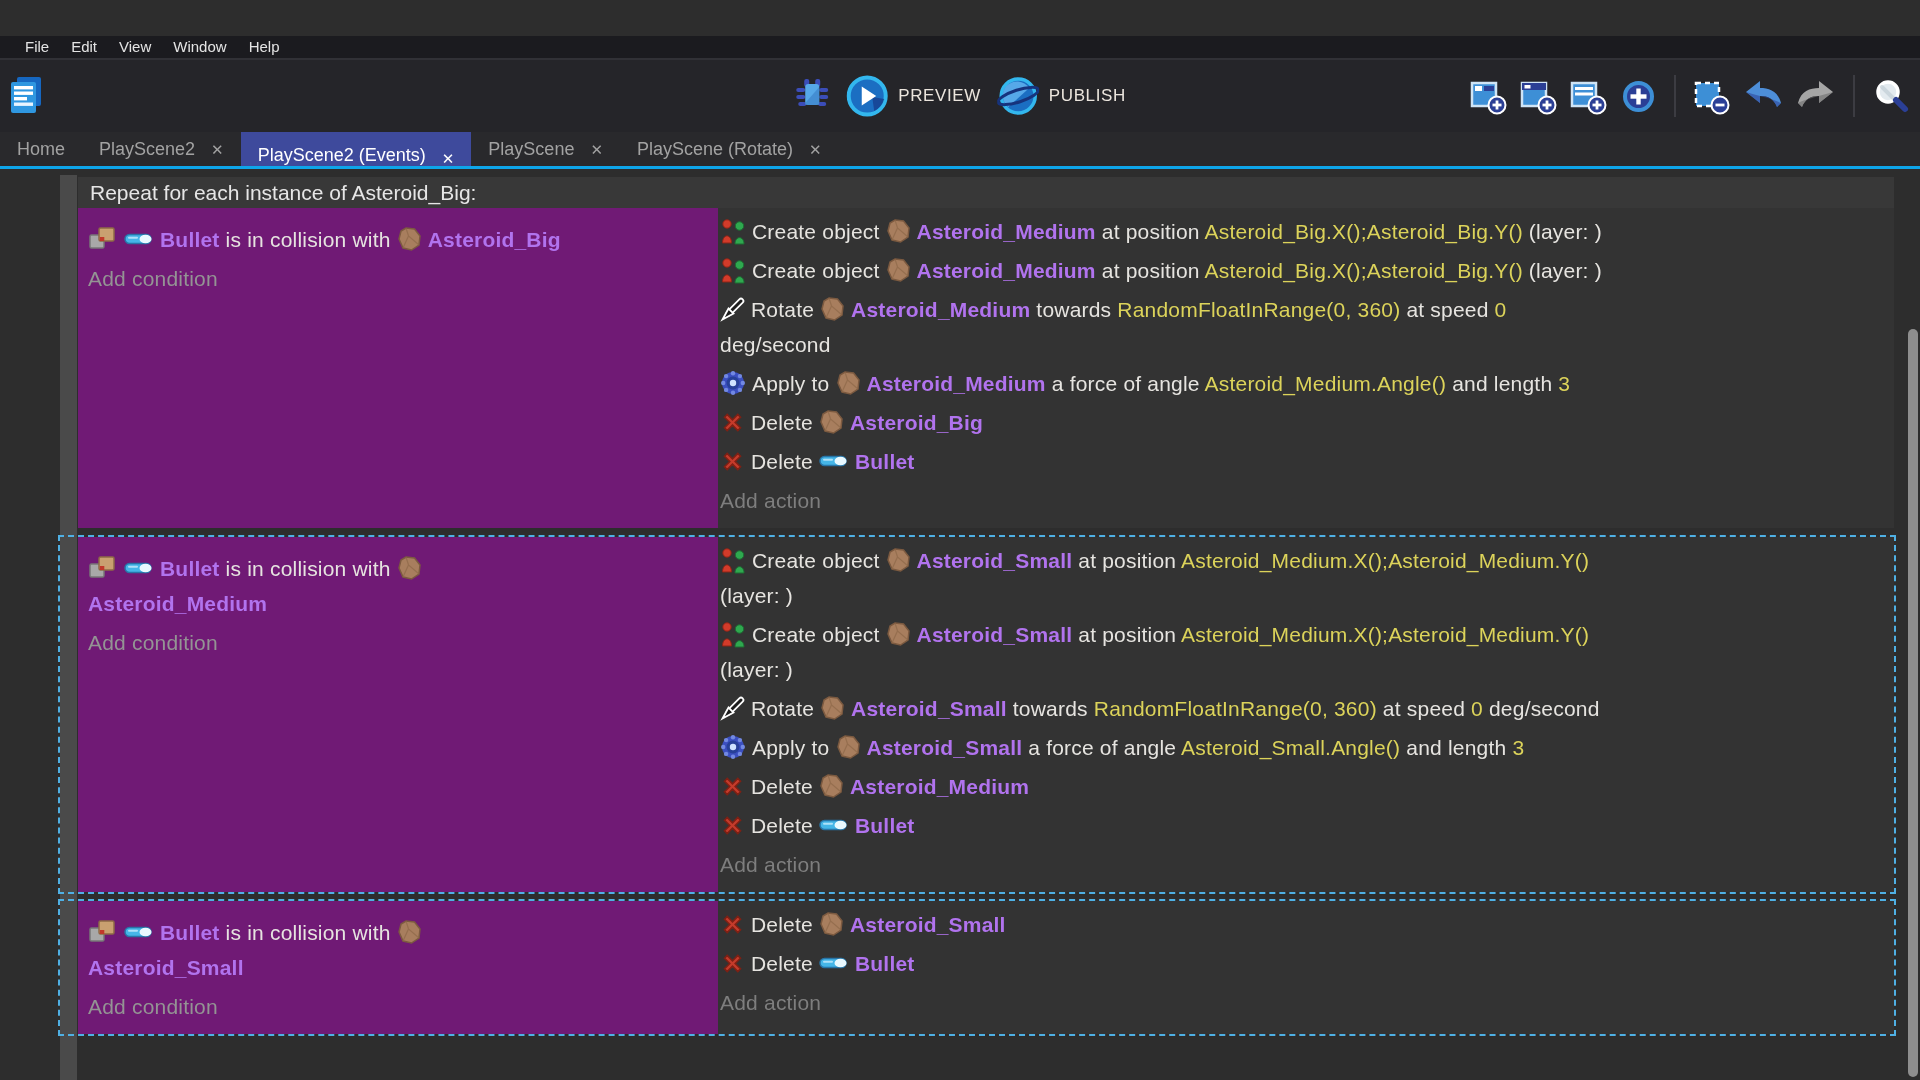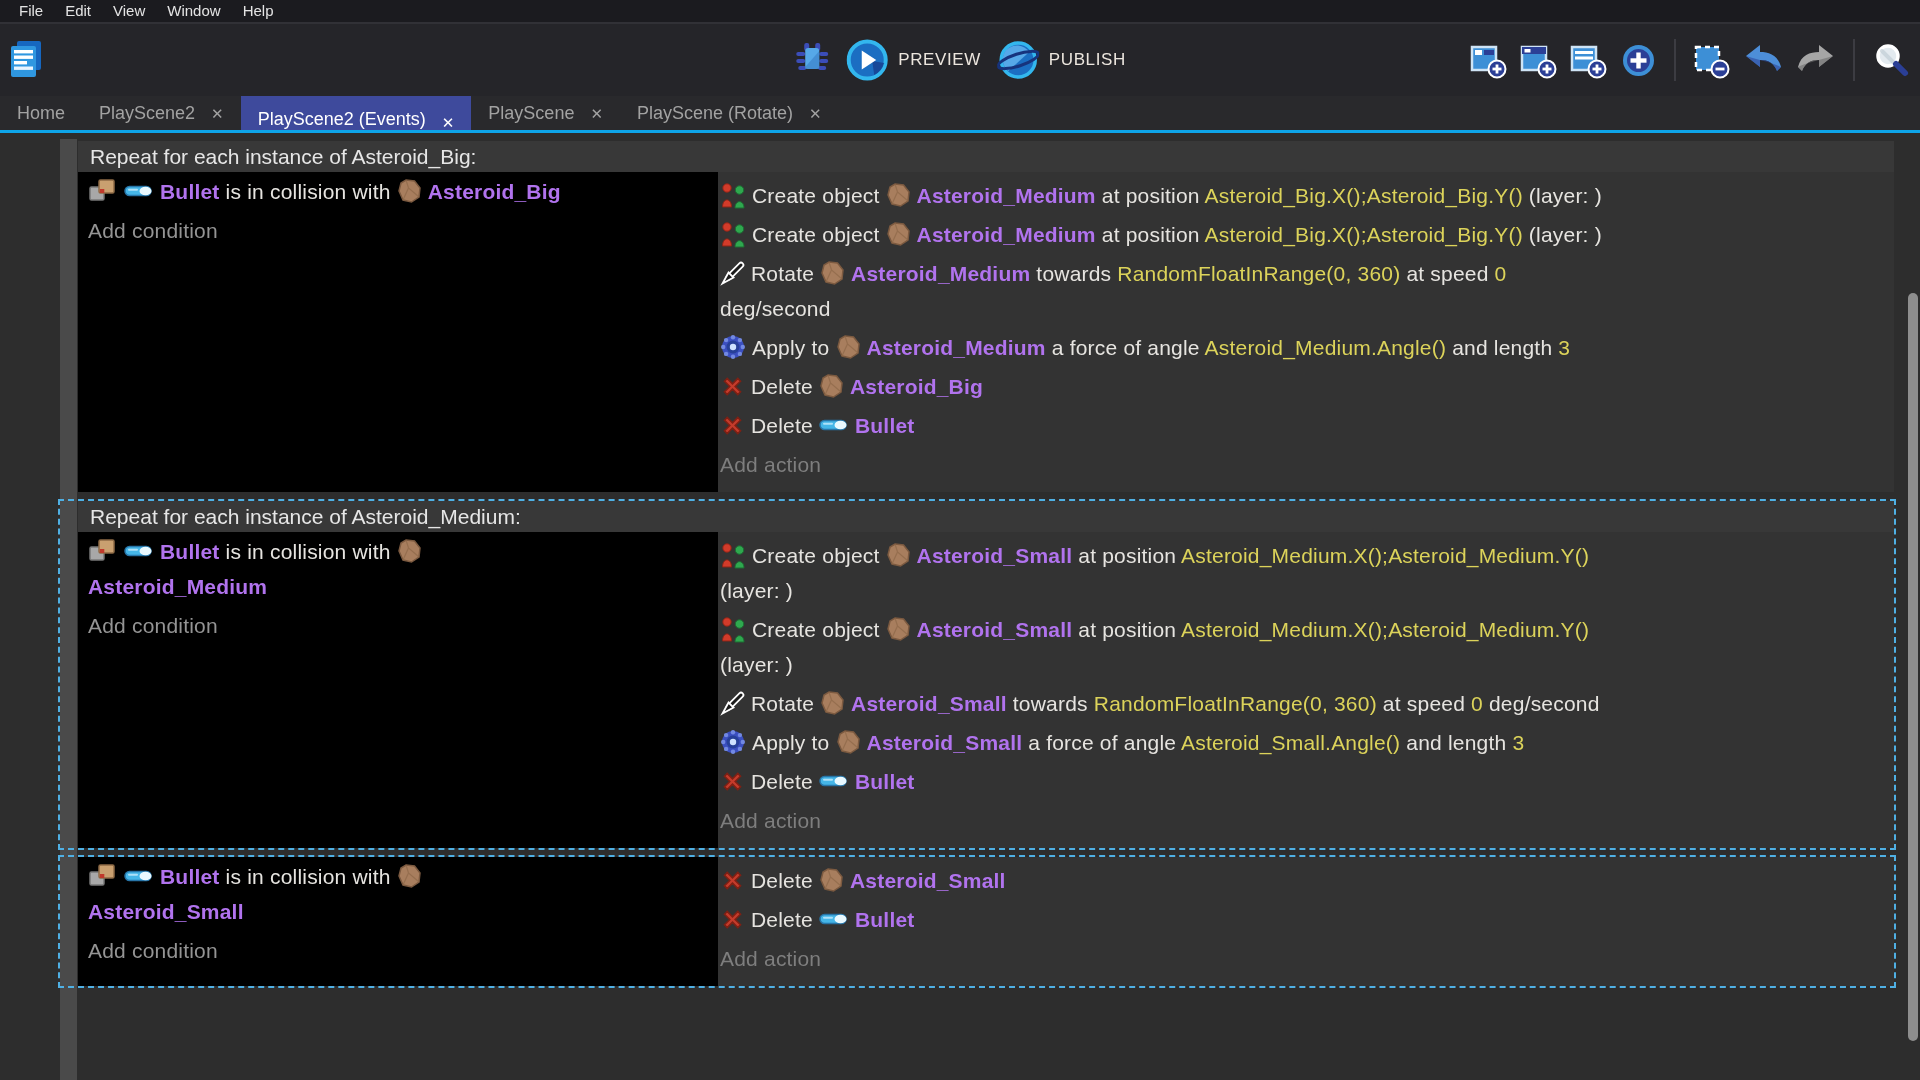--- a/index.html
+++ b/index.html
@@ -1,18 +1,18 @@
 <!DOCTYPE html>
 <html><head>
 <meta charset="utf-8">
 <style>
   html,body{margin:0;padding:0;}
   body{width:1920px;height:1080px;overflow:hidden;background:#2d2d2d;
        font-family:"Liberation Sans",sans-serif;-webkit-font-smoothing:antialiased;}
-  .menubar{height:22px;background:#1b1b1f;display:flex;align-items:center;padding-left:8px;}
+  .menubar{height:22px;background:#1b1b1f;display:flex;align-items:center;padding-left:14px;margin-top:36px;}
   .menu-item{color:#e4e4e4;font-size:15px;padding:0 11px;line-height:22px;}
   .toolbar{height:72px;background:#252529;border-top:2px solid #313136;position:relative;}
   .logo{position:absolute;left:8px;top:15px;width:36px;height:42px;}
   .toolbar-center{position:absolute;left:50%;top:50%;transform:translate(-50%,-50%);
                   display:flex;align-items:flex-start;gap:16px;}
   .tb-btn{display:flex;align-items:center;gap:10px;background:none;border:none;padding:0;cursor:pointer;}
   .tb-label{color:#ece6de;font-size:17px;letter-spacing:.6px;}
   .toolbar-right{position:absolute;right:10px;top:50%;transform:translateY(-50%);
                  display:flex;align-items:center;gap:13px;}
   .tb-sep{width:2px;height:42px;background:#3c3c42;margin:0 4px;}
@@ -21,21 +21,21 @@
   .tab{display:flex;align-items:center;padding:0 17px;font-size:18px;color:#a2a2a2;gap:16px;white-space:nowrap;}
   .tab.active{background:#3e4a9c;color:#ffffff;align-items:flex-end;}
   .tab-close{font-size:15px;line-height:1;}
   .events-area{position:relative;height:949px;box-sizing:border-box;padding-top:6px;background:#2d2d2d;}
   .gutter{position:absolute;left:60px;top:6px;bottom:0;width:17px;background:#4a4a4a;}
   .events-list{position:relative;margin:0 24px 0 58px;}
   .event{border:2px dashed transparent;margin-bottom:5px;padding-left:18px;}
   .event.selected{border-color:#4fb0e4;}
   .event-header{background:#383838;color:#e6e6e6;font-size:21px;line-height:27px;padding:2px 12px;}
   .event-body{display:flex;align-items:stretch;}
-  .conditions{width:640px;box-sizing:border-box;background:#000000;padding:0 10px 8px;}
+  .conditions{width:640px;box-sizing:border-box;background:#701a75;padding:12px 10px 8px;}
   .actions{flex:1;background:#333333;padding:4px 2px 8px;min-width:0;}
   .erow{font-size:21px;line-height:35px;padding:2px 0;color:#e6e4e0;letter-spacing:.2px;}
   .seg-obj{color:#b173ee;font-weight:bold;}
   .seg-expr{color:#dcd35a;}
   .add-row{font-size:21px;line-height:35px;padding:2px 0;letter-spacing:.2px;}
   .conditions .add-row{color:#949494;}
   .actions .add-row{color:#7e7e7e;}
   .icon{display:inline-block;vertical-align:middle;margin-right:6px;position:relative;top:-2px;}
   .icon svg{display:block;}
   .scroll-thumb{position:absolute;right:2px;top:160px;width:10px;height:748px;
@@ -269,21 +269,20 @@
                 </svg></span><span class="seg-text">Delete </span><span class="icon"><svg width="30" height="14" viewBox="0 0 30 14">
                   <rect x="1" y="2.5" width="26" height="9" rx="4.5" fill="#45b6e8" stroke="#2775a8" stroke-width="1.5"></rect>
                   <ellipse cx="21.5" cy="7" rx="6" ry="4.3" fill="#e9f9ff"></ellipse>
                   <rect x="4" y="4.8" width="10" height="2" rx="1" fill="#bfe8fa" opacity="0.85"></rect>
                 </svg></span><span class="seg-obj">Bullet</span></div>
             <div class="add-row">Add action</div>
           </div>
         </div>
       </div>
       <div class="event selected">
-        <div class="event-header">Repeat for each instance of Asteroid_Medium:</div>
         <div class="event-body">
           <div class="conditions">
             <div class="erow"><span class="icon"><svg width="30" height="26" viewBox="0 0 30 26">
                   <rect x="2" y="9" width="14" height="13" rx="1.5" fill="#a8a8a8" stroke="#777777" stroke-width="1.5"></rect>
                   <rect x="11" y="2" width="15" height="13" rx="1.5" fill="#c9a070" stroke="#8d6a45" stroke-width="1.5"></rect>
                   <rect x="11.8" y="11" width="4.5" height="4" fill="#c0392b"></rect>
                 </svg></span><span class="icon"><svg width="30" height="14" viewBox="0 0 30 14">
                   <rect x="1" y="2.5" width="26" height="9" rx="4.5" fill="#45b6e8" stroke="#2775a8" stroke-width="1.5"></rect>
                   <ellipse cx="21.5" cy="7" rx="6" ry="4.3" fill="#e9f9ff"></ellipse>
                   <rect x="4" y="4.8" width="10" height="2" rx="1" fill="#bfe8fa" opacity="0.85"></rect>
@@ -333,20 +332,26 @@
                     <circle cx="19.9" cy="19.9" r="2.2"></circle>
                   </g>
                   <circle cx="13" cy="13" r="6.5" fill="#274099"></circle>
                   <circle cx="13" cy="13" r="3.2" fill="#cfe2ff"></circle>
                 </svg></span><span class="seg-text">Apply to </span><span class="icon"><svg width="25" height="26" viewBox="0 0 25 26">
                   <path d="M9 2 L17.5 3 L23 10 L22 19 L14.5 24 L6 22 L2 13 L4 5 Z" fill="#a87e5e" stroke="#7c5a40" stroke-width="1.5"></path>
                   <path d="M9 2 L11.5 10 L22 19 M11.5 10 L6 22" fill="none" stroke="#8d6848" stroke-width="1.2" opacity="0.7"></path>
                 </svg></span><span class="seg-obj">Asteroid_Small</span><span class="seg-text"> a force of angle </span><span class="seg-expr">Asteroid_Small.Angle()</span><span class="seg-text"> and length </span><span class="seg-expr">3</span></div>
             <div class="erow"><span class="icon"><svg width="25" height="25" viewBox="0 0 25 25">
                   <path d="M4.5 7.2 L7.2 4.5 L12.5 9.8 L17.8 4.5 L20.5 7.2 L15.2 12.5 L20.5 17.8 L17.8 20.5 L12.5 15.2 L7.2 20.5 L4.5 17.8 L9.8 12.5 Z" fill="#c43b2b" stroke="#7e2014" stroke-width="1.6"></path>
+                </svg></span><span class="seg-text">Delete </span><span class="icon"><svg width="25" height="26" viewBox="0 0 25 26">
+                  <path d="M9 2 L17.5 3 L23 10 L22 19 L14.5 24 L6 22 L2 13 L4 5 Z" fill="#a87e5e" stroke="#7c5a40" stroke-width="1.5"></path>
+                  <path d="M9 2 L11.5 10 L22 19 M11.5 10 L6 22" fill="none" stroke="#8d6848" stroke-width="1.2" opacity="0.7"></path>
+                </svg></span><span class="seg-obj">Asteroid_Medium</span></div>
+            <div class="erow"><span class="icon"><svg width="25" height="25" viewBox="0 0 25 25">
+                  <path d="M4.5 7.2 L7.2 4.5 L12.5 9.8 L17.8 4.5 L20.5 7.2 L15.2 12.5 L20.5 17.8 L17.8 20.5 L12.5 15.2 L7.2 20.5 L4.5 17.8 L9.8 12.5 Z" fill="#c43b2b" stroke="#7e2014" stroke-width="1.6"></path>
                 </svg></span><span class="seg-text">Delete </span><span class="icon"><svg width="30" height="14" viewBox="0 0 30 14">
                   <rect x="1" y="2.5" width="26" height="9" rx="4.5" fill="#45b6e8" stroke="#2775a8" stroke-width="1.5"></rect>
                   <ellipse cx="21.5" cy="7" rx="6" ry="4.3" fill="#e9f9ff"></ellipse>
                   <rect x="4" y="4.8" width="10" height="2" rx="1" fill="#bfe8fa" opacity="0.85"></rect>
                 </svg></span><span class="seg-obj">Bullet</span></div>
             <div class="add-row">Add action</div>
           </div>
         </div>
       </div>
       <div class="event selected">

